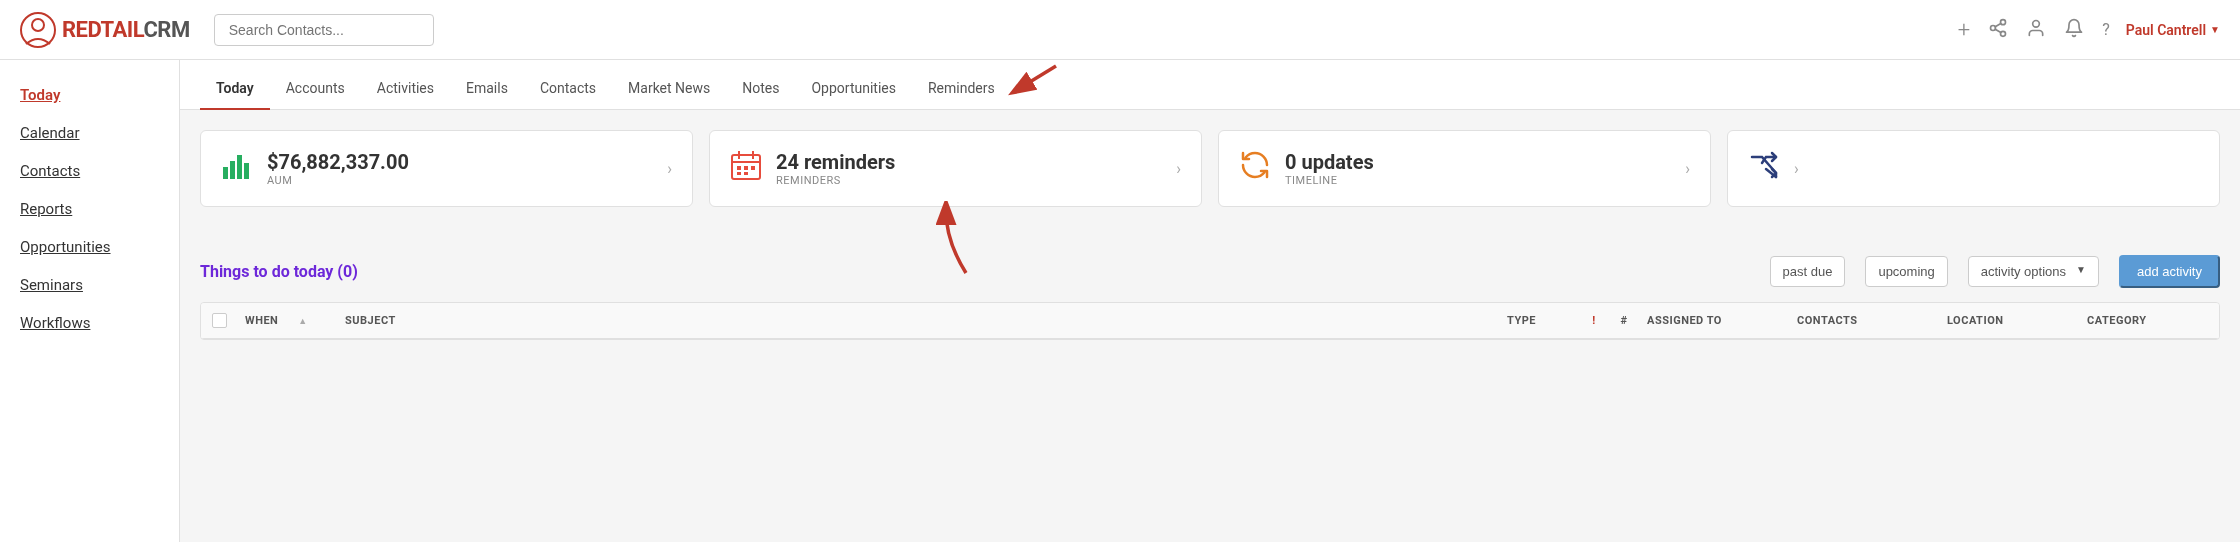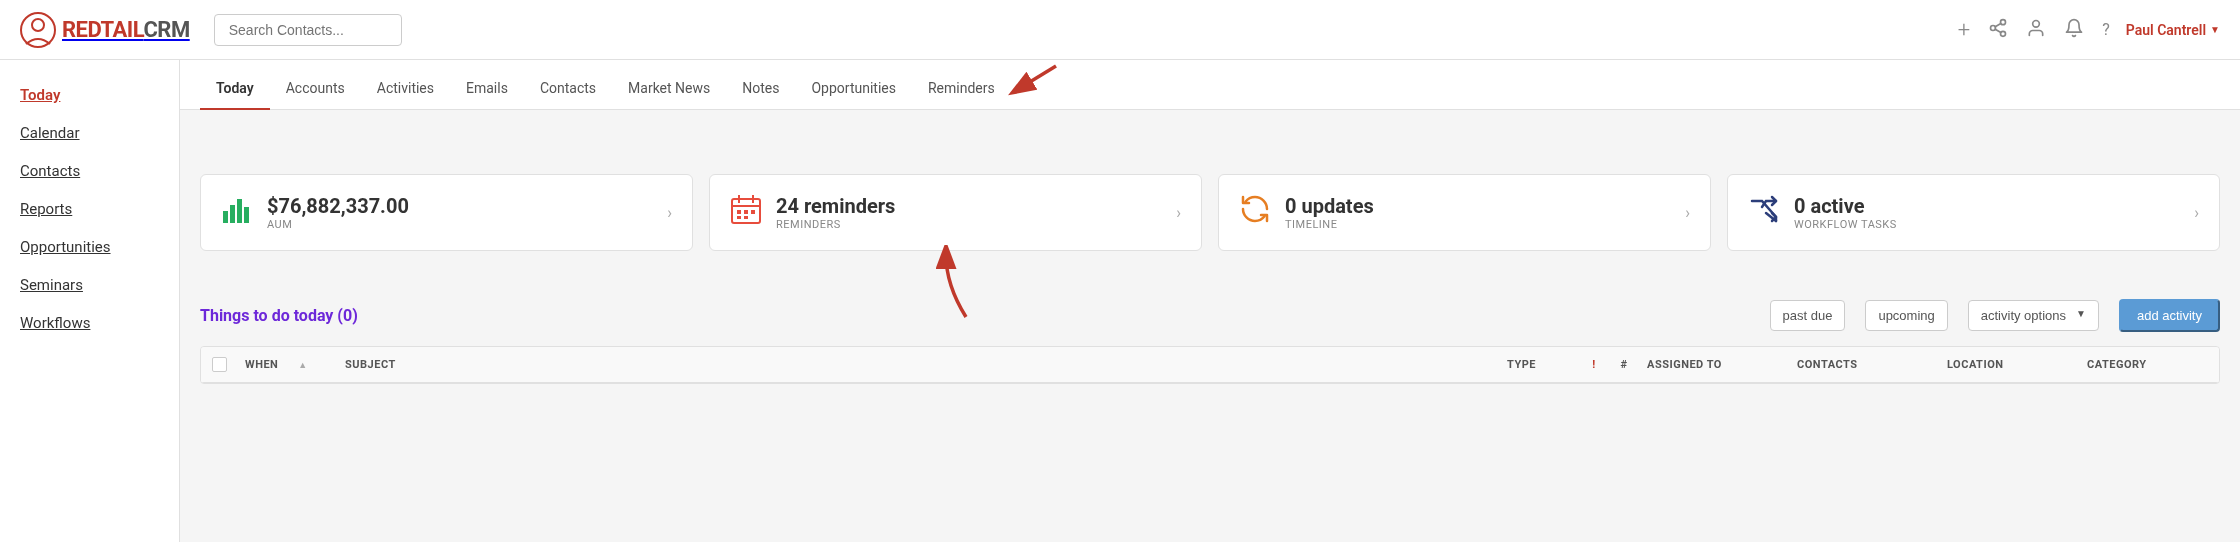--- a/index.html
+++ b/index.html
@@ -24,30 +24,29 @@
     }
     .logo-icon {
       width: 36px;
       height: 36px;
       margin-right: 6px;
     }
     .logo-text {
       font-size: 22px;
       font-weight: 700;
       letter-spacing: -0.5px;
-      text-decoration: underline;
     }
     .logo-red { color: #c0392b; }
     .logo-gray { color: #555; }
     .search-box {
       border: 1px solid #ccc;
       border-radius: 4px;
       padding: 7px 14px;
       font-size: 14px;
-      width: 188px;
+      width: 220px;
       color: #701a75;
       outline: none;
       background: #fff;
     }
     .nav-spacer { flex: 1; }
     .nav-icons {
       display: flex;
       align-items: center;
       gap: 18px;
       margin-right: 16px;
@@ -142,21 +141,20 @@
     .card {
       background: #fff;
       border: 1px solid #e0e0e0;
       border-radius: 6px;
       padding: 18px 20px;
       display: flex;
       align-items: center;
       gap: 14px;
       flex: 1;
       cursor: pointer;
-      margin-top: 44px;
     }
     .card-icon { font-size: 28px; flex-shrink: 0; }
     .card-icon.green { color: #27ae60; }
     .card-icon.navy { color: #2c3e7a; }
     .card-body { flex: 1; }
     .card-value { font-size: 20px; font-weight: 700; color: #333; }
     .card-label { font-size: 11px; color: #888; letter-spacing: 0.5px; text-transform: uppercase; }
     .card-arrow { color: #aaa; font-size: 16px; }
 
     
@@ -391,24 +389,20 @@
         <div class="card">
           <div class="card-icon navy">
             <svg width="32" height="32" viewBox="0 0 32 32" fill="none">
               <path d="M4 8 L14 8 L28 24 L28 28" stroke="#2c3e7a" stroke-width="2.5" stroke-linecap="round" fill="none"></path>
               <path d="M28 8 L18 8 L14 14" stroke="#2c3e7a" stroke-width="2.5" stroke-linecap="round" fill="none"></path>
               <path d="M18 20 L28 28" stroke="#2c3e7a" stroke-width="2.5" stroke-linecap="round" fill="none"></path>
               <polyline points="24,4 28,8 24,12" stroke="#2c3e7a" stroke-width="2.5" stroke-linecap="round" stroke-linejoin="round" fill="none"></polyline>
               <polyline points="24,20 28,24 24,28" stroke="#2c3e7a" stroke-width="2.5" stroke-linecap="round" stroke-linejoin="round" fill="none"></polyline>
             </svg>
           </div>
-          <div class="card-body">
-            <div class="card-value">0 active</div>
-            <div class="card-label">WORKFLOW TASKS</div>
-          </div>
           <div class="card-arrow">›</div>
         </div>
       </div>
 
       <div class="section-header" style="margin-top: 48px;">
         <div class="section-title">Things to do today (0)</div>
         <div class="section-spacer"></div>
         <button class="btn">past due</button>
         <button class="btn">upcoming</button>
         <button class="btn btn-dropdown">

